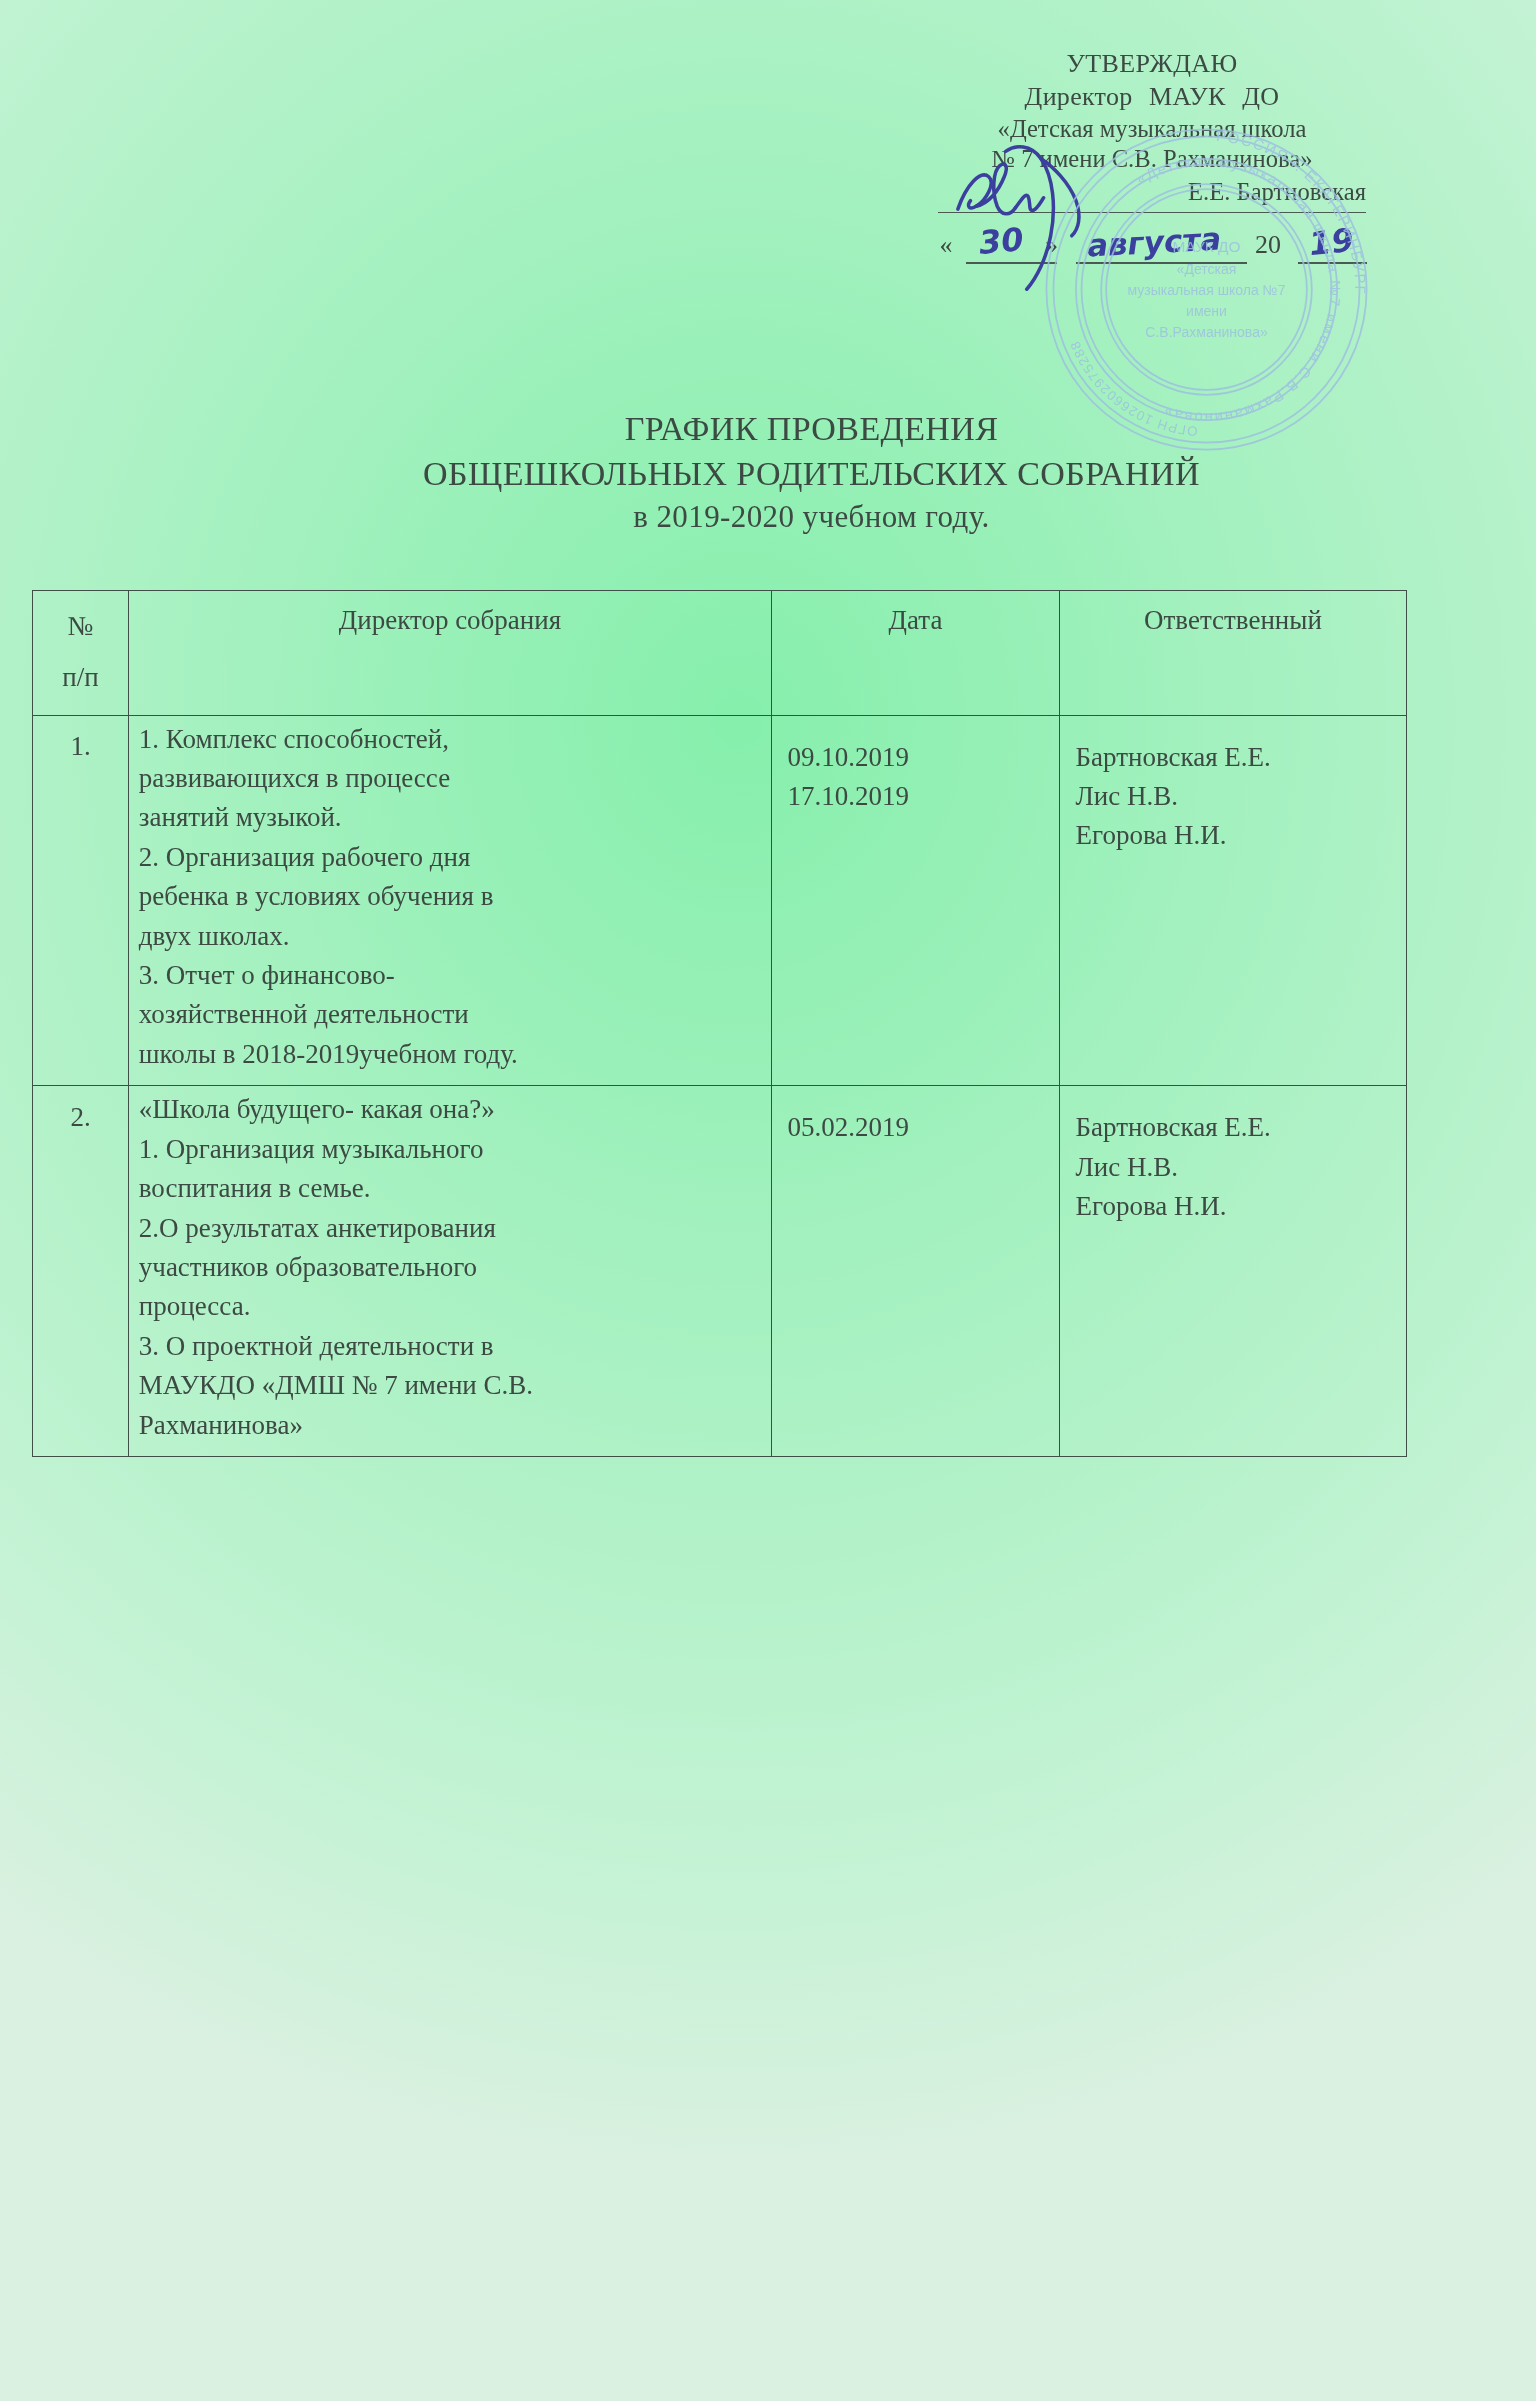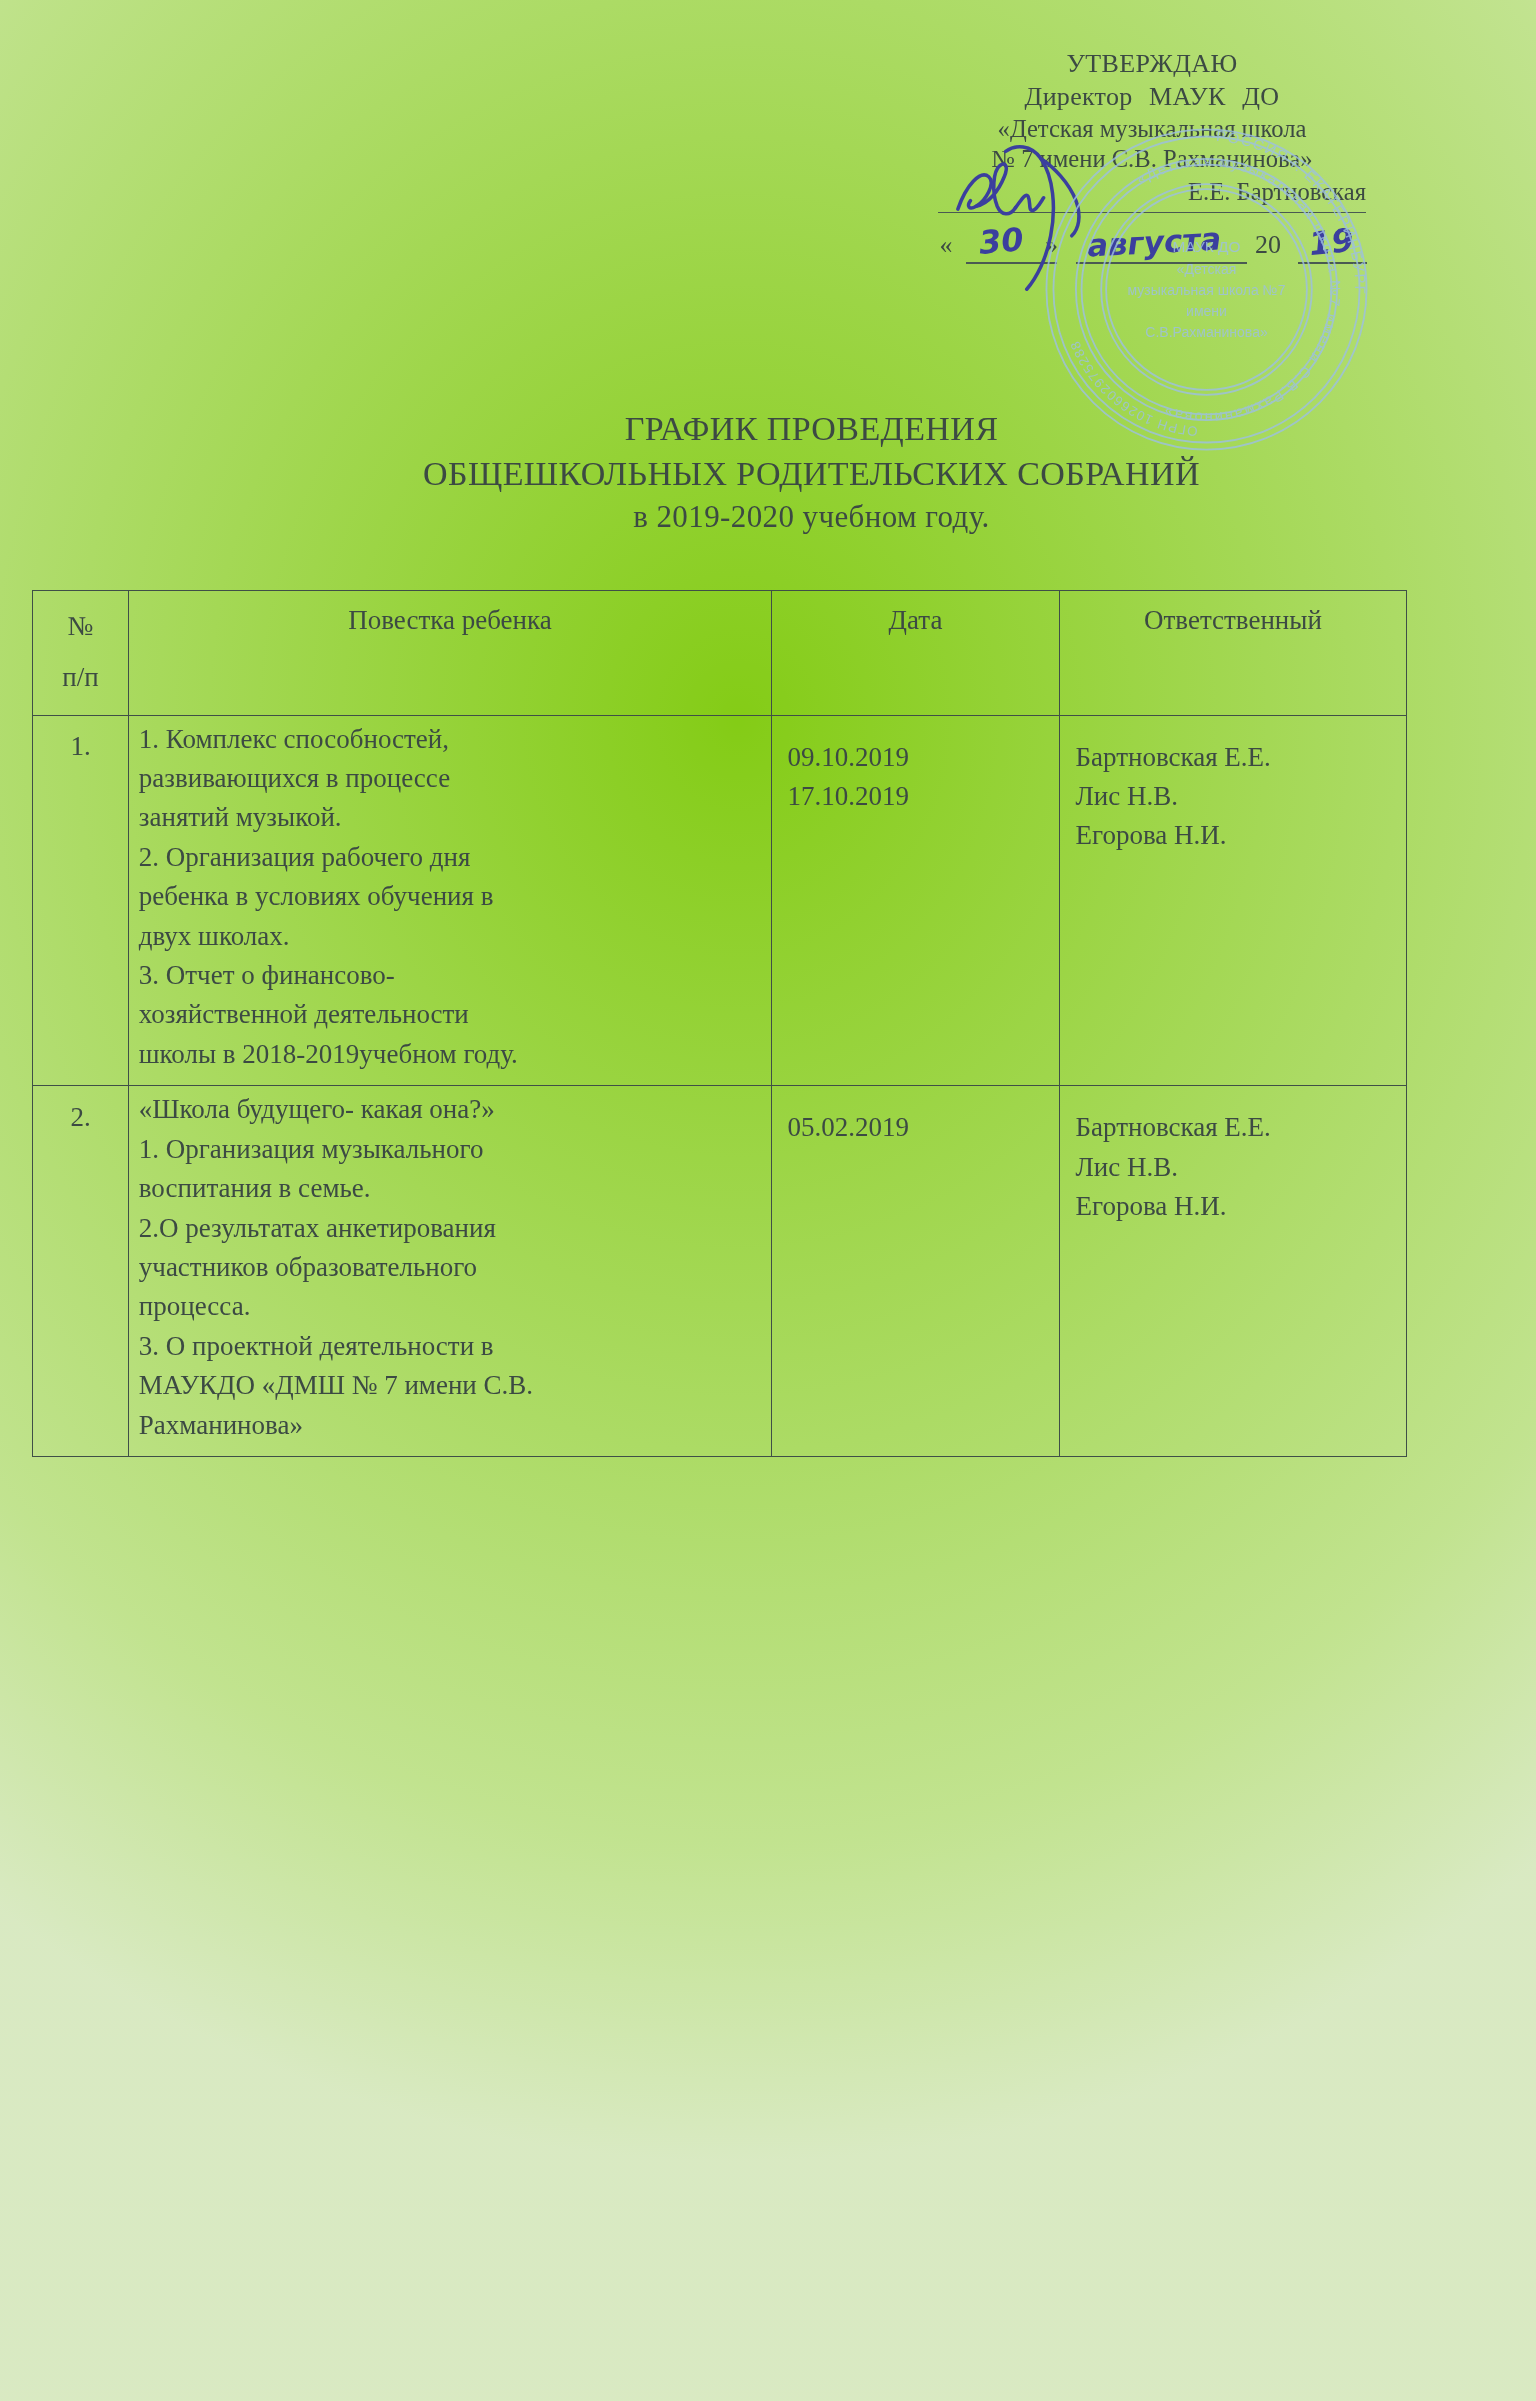--- a/index.html
+++ b/index.html
@@ -14,21 +14,21 @@
     position: relative;
     font-family: "Liberation Serif", "DejaVu Serif", serif;
     color: #3c4a43;
     overflow: hidden;
   }
 
   
   .page {
     position: absolute;
     inset: 0;
-    background: #84cc16;
+    background: #86efac;
   }
   .scan-tint {
     position: absolute;
     inset: 0;
     background:
       radial-gradient(ellipse 85% 60% at 48% 30%, rgba(255,255,255,0) 0%, rgba(244,246,243,0.55) 78%, rgba(238,241,237,0.8) 100%);
     pointer-events: none;
   }
 
   
@@ -285,21 +285,21 @@
     <colgroup>
       <col class="c-num">
         <col class="c-agenda">
         <col class="c-date">
         <col class="c-resp">
     </colgroup>
     <thead>
       <tr>
         <th class="th-num agenda-text">№
 п/п</th>
-        <th>Повестка ребенка</th>
+        <th>Директор собрания</th>
         <th>Дата</th>
         <th>Ответственный</th>
       </tr>
     </thead>
     <tbody>
       <tr>
         <td class="cell-num">1.</td>
         <td class="cell-agenda agenda-text">1. Комплекс способностей,
 развивающихся в процессе
 занятий музыкой.

